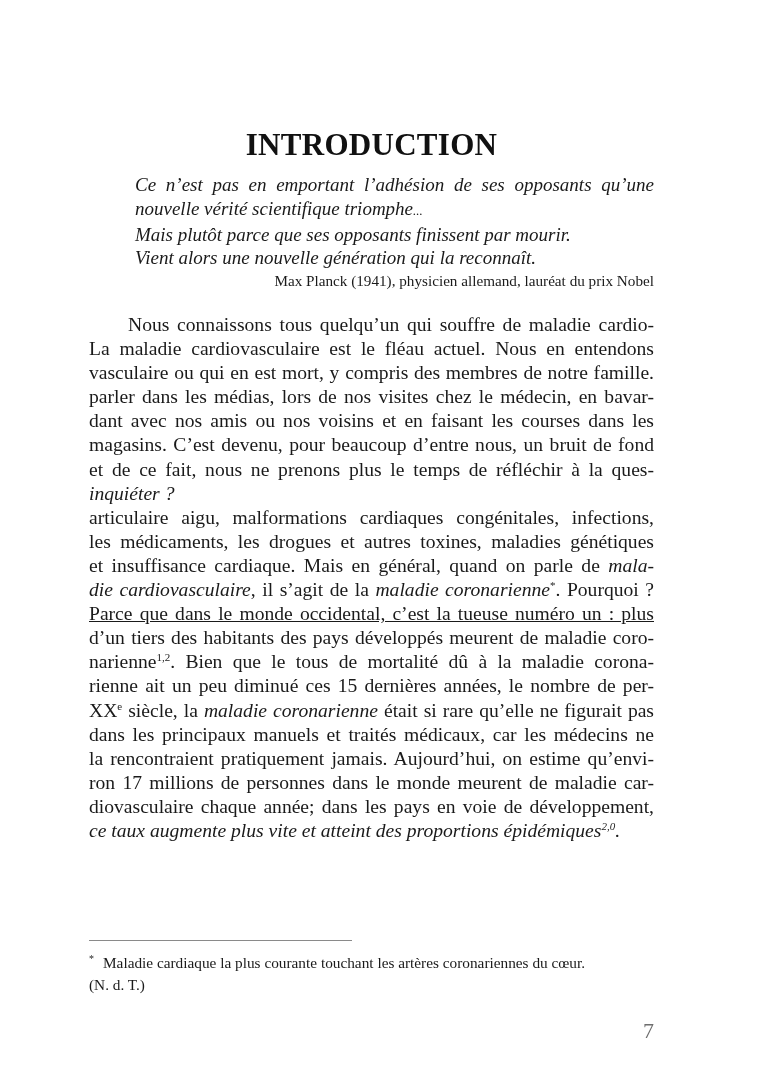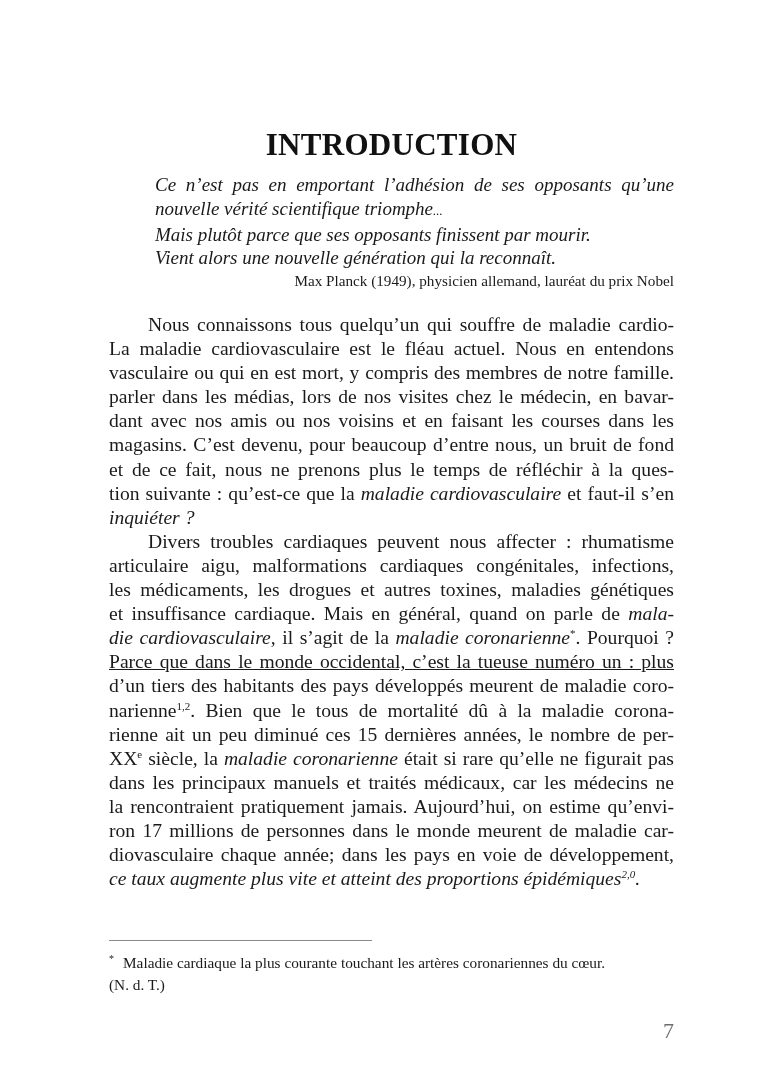--- a/index.html
+++ b/index.html
@@ -1,18 +1,18 @@
 <!DOCTYPE html>
 <html><head>
 <meta charset="utf-8">
 <style>
   html, body { margin: 0; padding: 0; background: #ffffff; }
   body { width: 772px; height: 1080px; position: relative; overflow: hidden;
          font-family: "Liberation Serif", "DejaVu Serif", serif; color: #1a1a1a; }
-  .page { position: absolute; left: 109px; top: 0; width: 565px; height: 952px; }
+  .page { position: absolute; left: 89px; top: 0; width: 565px; height: 952px; }
   .heading { position: absolute; left: 0; right: 0; top: 125px; text-align: center;
              font-weight: bold; font-size: 31px; letter-spacing: 0.3px; line-height: 40px; margin: 0; color: #111; }
   .epigraph { position: absolute; left: 38px; right: 0; top: 173px; font-style: italic;
               font-size: 19px; line-height: 23.8px; text-align: justify; }
   .epigraph .qline { display: block; white-space: nowrap; margin-left: 8px; }
   .epigraph .qline.just { text-align: justify; text-align-last: justify; white-space: normal; }
   .epigraph .ellipsis { font-size: 13px; }
   .attribution { position: absolute; right: 0; top: 271px; font-size: 15.2px; text-align: right;
                  line-height: 20px; white-space: nowrap; }
   .body-text { position: absolute; left: 0; top: 313px; width: 565px; font-size: 19.6px;
@@ -35,35 +35,33 @@
 
   <h1 class="heading">INTRODUCTION</h1>
 
   <div class="epigraph">
     <span class="qline just" style="white-space: normal; overflow: hidden;">Ce n’est pas en emportant l’adhésion de ses opposants qu’une</span>
     <span class="qline"><span>nouvelle vérité scientifique triomphe</span><span class="ellipsis">...</span></span>
     <span class="qline">Mais plutôt parce que ses opposants finissent par mourir.</span>
     <span class="qline">Vient alors une nouvelle génération qui la reconnaît.</span>
   </div>
 
-  <div class="attribution">Max Planck (1949), physicien allemand, lauréat du prix Nobel</div>
+  <div class="attribution">Max Planck (1941), physicien allemand, lauréat du prix Nobel</div>
 
   <div class="body-text">
 
     <span class="line indent" style="white-space: normal; overflow: hidden;">Nous connaissons tous quelqu’un qui souffre de maladie cardio-</span>
     <span class="line" style="white-space: normal; overflow: hidden;">La maladie cardiovasculaire est le fléau actuel. Nous en entendons</span>
     <span class="line" style="white-space: normal; overflow: hidden;">vasculaire ou qui en est mort, y compris des membres de notre famille.</span>
     <span class="line" style="white-space: normal; overflow: hidden;">parler dans les médias, lors de nos visites chez le médecin, en bavar-</span>
     <span class="line" style="white-space: normal; overflow: hidden;">dant avec nos amis ou nos voisins et en faisant les courses dans les</span>
     <span class="line" style="white-space: normal; overflow: hidden;">magasins. C’est devenu, pour beaucoup d’entre nous, un bruit de fond</span>
     <span class="line" style="white-space: normal; overflow: hidden;">et de ce fait, nous ne prenons plus le temps de réfléchir à la ques-</span>
-    <span class="line" style="white-space: normal; overflow: hidden;"><span>tion suivante : qu’est-ce que la </span><i>maladie cardiovasculaire</i><span> et faut-il s’en</span></span>
     <span class="line last">inquiéter ?</span>
 
-    <span class="line indent" style="white-space: normal; overflow: hidden;">Divers troubles cardiaques peuvent nous affecter : rhumatisme</span>
     <span class="line" style="white-space: normal; overflow: hidden;">articulaire aigu, malformations cardiaques congénitales, infections,</span>
     <span class="line" style="white-space: normal; overflow: hidden;">les médicaments, les drogues et autres toxines, maladies génétiques</span>
     <span class="line" style="white-space: normal; overflow: hidden;"><span>et insuffisance cardiaque. Mais en général, quand on parle de </span><i>mala-</i></span>
     <span class="line" style="white-space: normal; overflow: hidden;"><i>die cardiovasculaire</i><span>, il s’agit de la </span><i>maladie coronarienne</i><sup>*</sup><span>. Pourquoi ?</span></span>
     <span class="line" style="white-space: normal; overflow: hidden; text-decoration: underline;">Parce que dans le monde occidental, c’est la tueuse numéro un : plus</span>
     <span class="line" style="white-space: normal; overflow: hidden;">d’un tiers des habitants des pays développés meurent de maladie coro-</span>
     <span class="line" style="white-space: normal; overflow: hidden;"><span>narienne</span><sup>1,2</sup><span>. Bien que le tous de mortalité dû à la maladie corona-</span></span>
     <span class="line" style="white-space: normal; overflow: hidden;">rienne ait un peu diminué ces 15 dernières années, le nombre de per-</span>
     <span class="line" style="white-space: normal; overflow: hidden;"><span>XX</span><sup>e</sup><span> siècle, la </span><i>maladie coronarienne</i><span> était si rare qu’elle ne figurait pas</span></span>
     <span class="line" style="white-space: normal; overflow: hidden;">dans les principaux manuels et traités médicaux, car les médecins ne</span>

